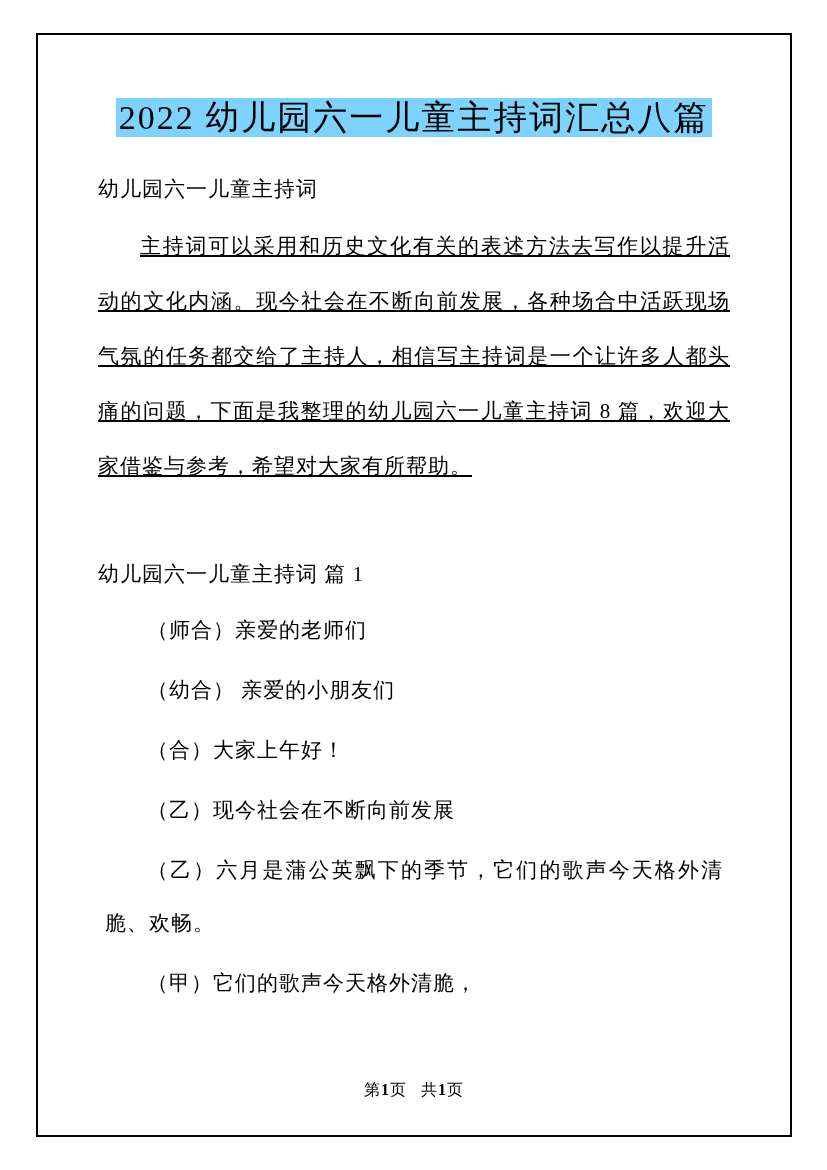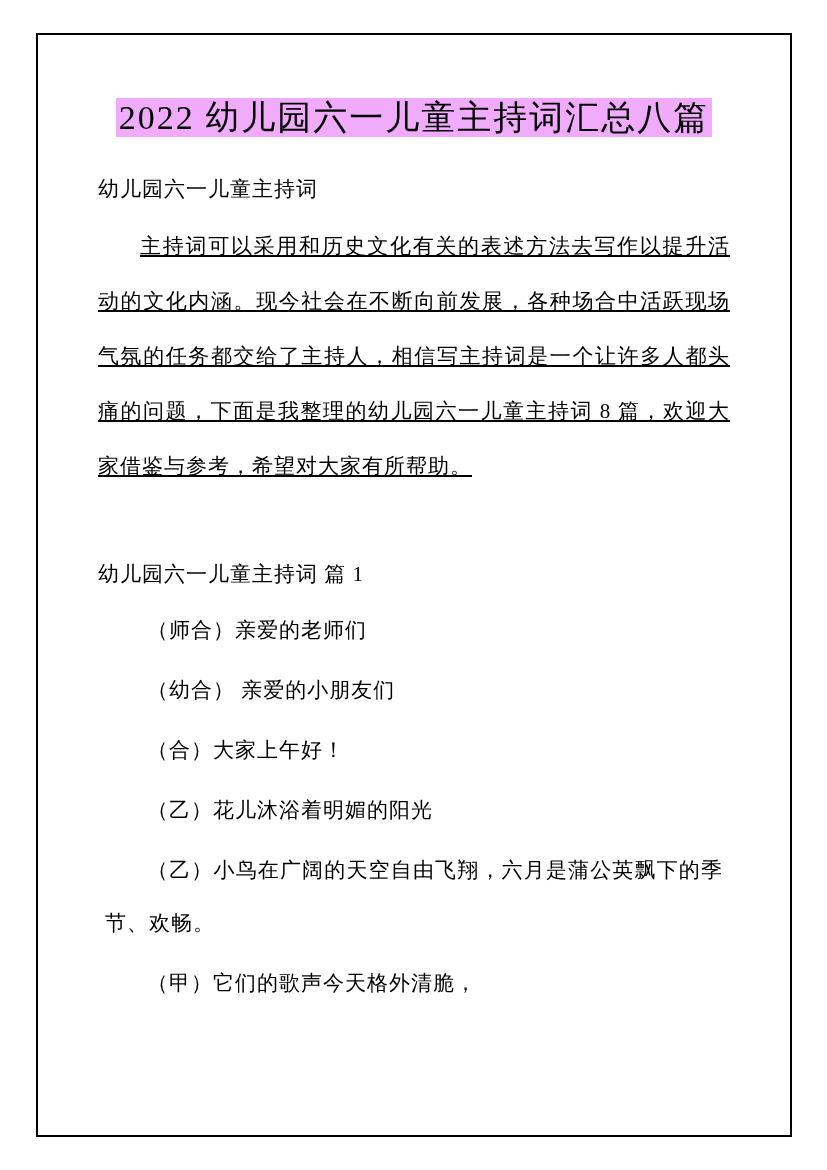--- a/index.html
+++ b/index.html
@@ -24,21 +24,21 @@
   }
   .title {
     margin: 60px 0 0 0;
     text-align: center;
     font-size: 34px;
     font-weight: 500;
     line-height: 46px;
     letter-spacing: 2px;
   }
   .title .highlight {
-    background: #f0abfc;
+    background: #7dd3fc;
     padding: 1px 3px;
   }
   .para {
     font-size: 21px;
     letter-spacing: 1px;
     font-weight: 400;
   }
   .subtitle {
     margin: 32px 0 1px 0;
     line-height: 32px;
@@ -86,20 +86,23 @@
     <p class="para subtitle">幼儿园六一儿童主持词</p>
 
     <p class="para intro">主持词可以采用和历史文化有关的表述方法去写作以提升活动的文化内涵。现今社会在不断向前发展，各种场合中活跃现场气氛的任务都交给了主持人，相信写主持词是一个让许多人都头痛的问题，下面是我整理的幼儿园六一儿童主持词 8 篇，欢迎大家借鉴与参考，希望对大家有所帮助。</p>
 
     <p class="para section-heading">幼儿园六一儿童主持词 篇 1</p>
 
     <div class="speech-block">
       <p class="para speech">（师合）亲爱的老师们</p>
       <p class="para speech">（幼合） 亲爱的小朋友们</p>
       <p class="para speech">（合）大家上午好！</p>
-      <p class="para speech">（乙）花儿沐浴着明媚的阳光</p>
-      <p class="para speech">（乙）小鸟在广阔的天空自由飞翔，六月是蒲公英飘下的季节、欢畅。</p>
+      <p class="para speech">（乙）现今社会在不断向前发展</p>
+      <p class="para speech">（乙）六月是蒲公英飘下的季节，它们的歌声今天格外清脆、欢畅。</p>
       <p class="para speech">（甲）它们的歌声今天格外清脆，</p>
     </div>
 
+    <div class="footer">
+      <span>第</span><b>1</b><span>页</span><span class="gap"></span><span>共</span><b>1</b><span>页</span>
+    </div>
 
   </div>
 </div>
 
 </body></html>

